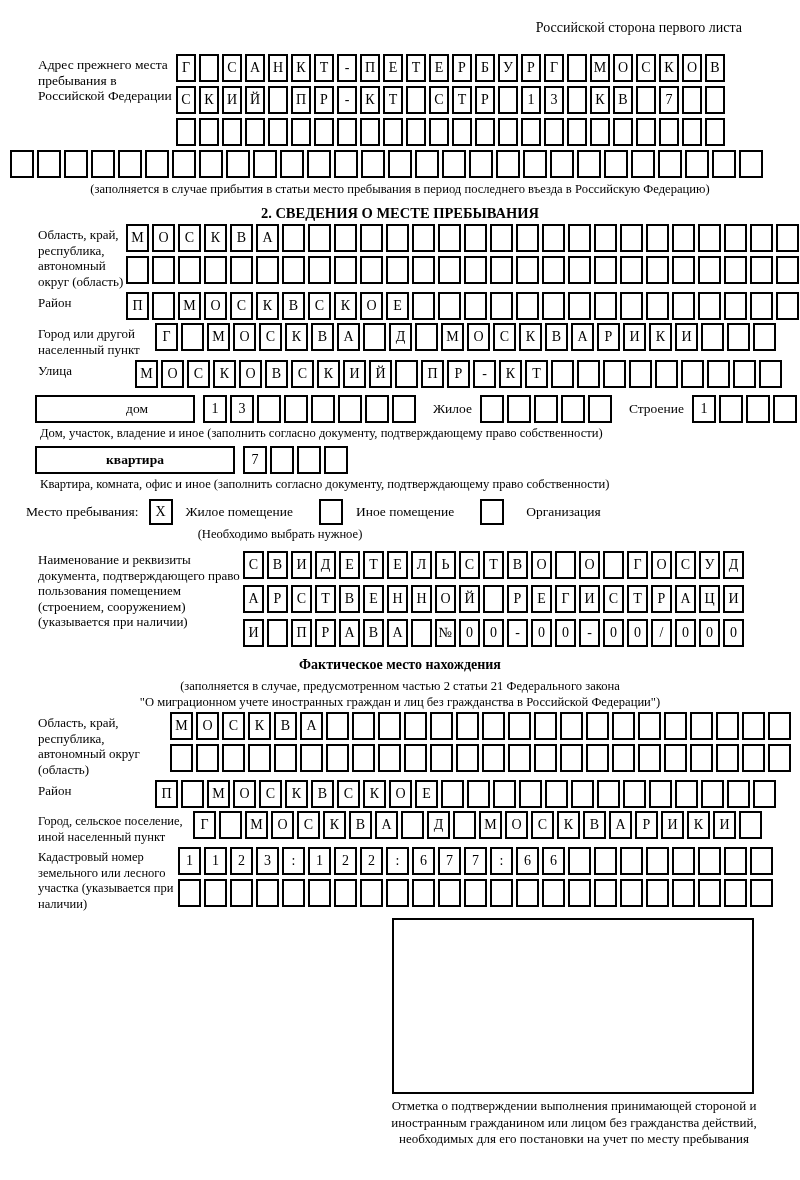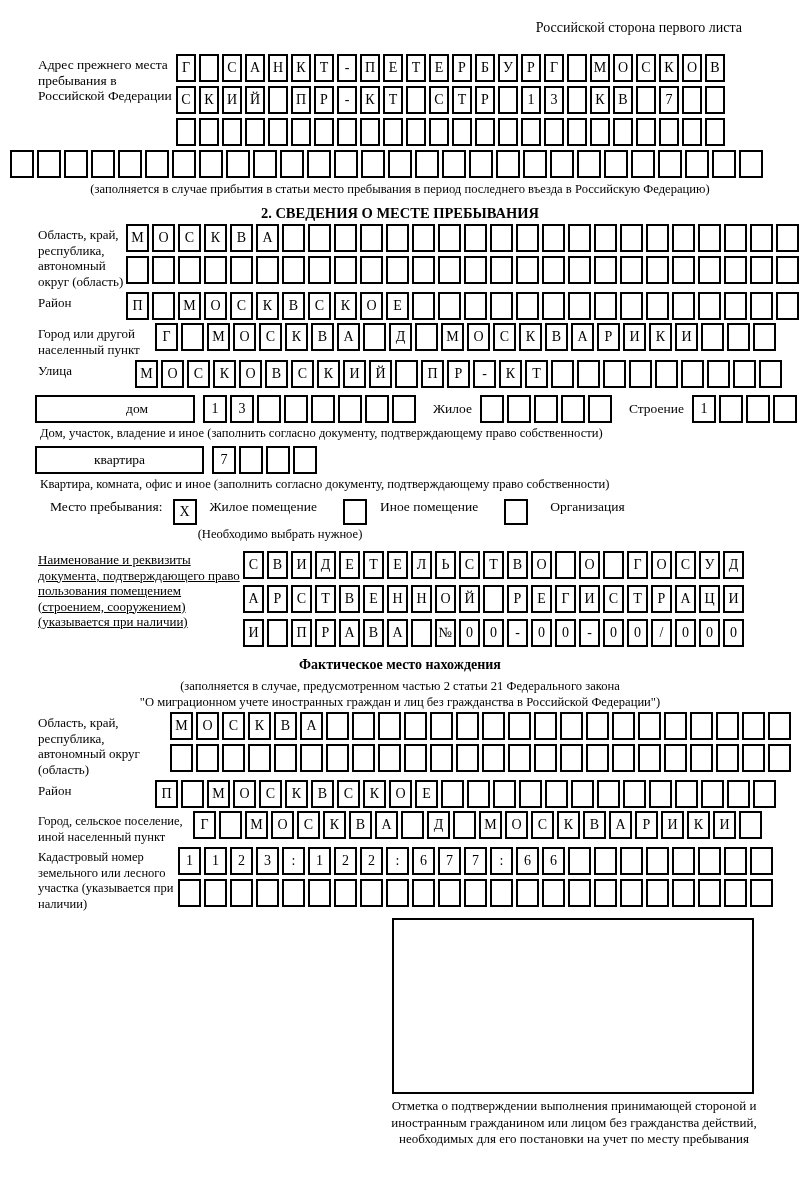--- a/index.html
+++ b/index.html
@@ -5,41 +5,41 @@
   html,body{margin:0;padding:0;background:#fff;}
   body{width:800px;height:1180px;overflow:hidden;color:#000;
        font-family:"Liberation Serif", serif;position:relative;}
   .hdr{padding:20px 58px 0 0;text-align:right;font-size:14px;}
   .frow{display:flex;align-items:flex-start;margin-left:38px;}
   .flabel{flex:0 0 auto;font-size:13px;line-height:15.5px;padding-top:3px;}
   .w138{width:138px;font-size:13.5px;}
   .w84{width:88px;}
   .w117{width:117px;}
   .w97{width:97px;}
-  .w205{width:205px;text-decoration:underline;}
+  .w205{width:205px;}
   .w134{width:132px;}
   .w155{width:155px;font-size:12.5px;}
   .w140{width:140px;font-size:12.5px;}
   .fboxes{flex:0 0 auto;}
   .boxrow{display:flex;}
   .fboxes .boxrow + .boxrow{margin-top:4px;}
   .cb{flex:0 0 auto;box-sizing:content-box;width:var(--cw,19px);height:24px;
       border:2px solid #000;margin-right:3px;display:flex;align-items:center;
       justify-content:center;font-size:14px;background:#fff;}
   .overflow-row{margin:4px 0 0 10px;}
   .note{margin-top:4px;text-align:center;font-size:12.6px;line-height:15px;}
   .sec-title{margin-top:8px;text-align:center;font-size:14.5px;font-weight:bold;}
   .mt3{margin-top:3px;} .mt5{margin-top:2px;} .mt7{margin-top:7px;}
   .hrow{display:flex;align-items:stretch;margin-left:35px;margin-top:7px;}
   .named-rect{box-sizing:border-box;border:2px solid #000;height:28px;display:flex;
       align-items:center;justify-content:center;font-size:13.5px;margin-right:8px;}
-  .rw160{width:160px;padding-left:44px;} .rw200{width:169px;}
+  .rw160{width:160px;padding-left:44px;} .rw200{width:200px;font-weight:bold;}
   .inline-label{font-size:13.5px;line-height:28px;margin:0 8px 0 14px;}
   .small-caption{margin:3px 0 0 40px;font-size:12.6px;line-height:15px;}
-  .stay-row{display:flex;align-items:flex-start;margin:7px 0 0 50px;font-size:13.5px;}
+  .stay-row{display:flex;align-items:center;margin:7px 0 0 26px;font-size:13.5px;}
   .stay-row .lbl{margin-right:10px;}
   .chk{box-sizing:content-box;width:20px;height:22px;border:2px solid #000;display:flex;
       align-items:center;justify-content:center;font-size:14px;margin-right:13px;}
   .opt{margin-right:26px;}
   .stay-note{margin:2px 0 0 150px;width:260px;text-align:center;font-size:12.6px;}
   .sub-title{margin-top:10px;text-align:center;font-size:14px;font-weight:bold;}
   .cnote{text-align:center;font-size:12.6px;line-height:15.5px;}
   .cnote.first{margin-top:6px;}
   .stamp-box{box-sizing:border-box;margin:6px 0 0 392px;width:362px;height:176px;
       border:2px solid #000;}

